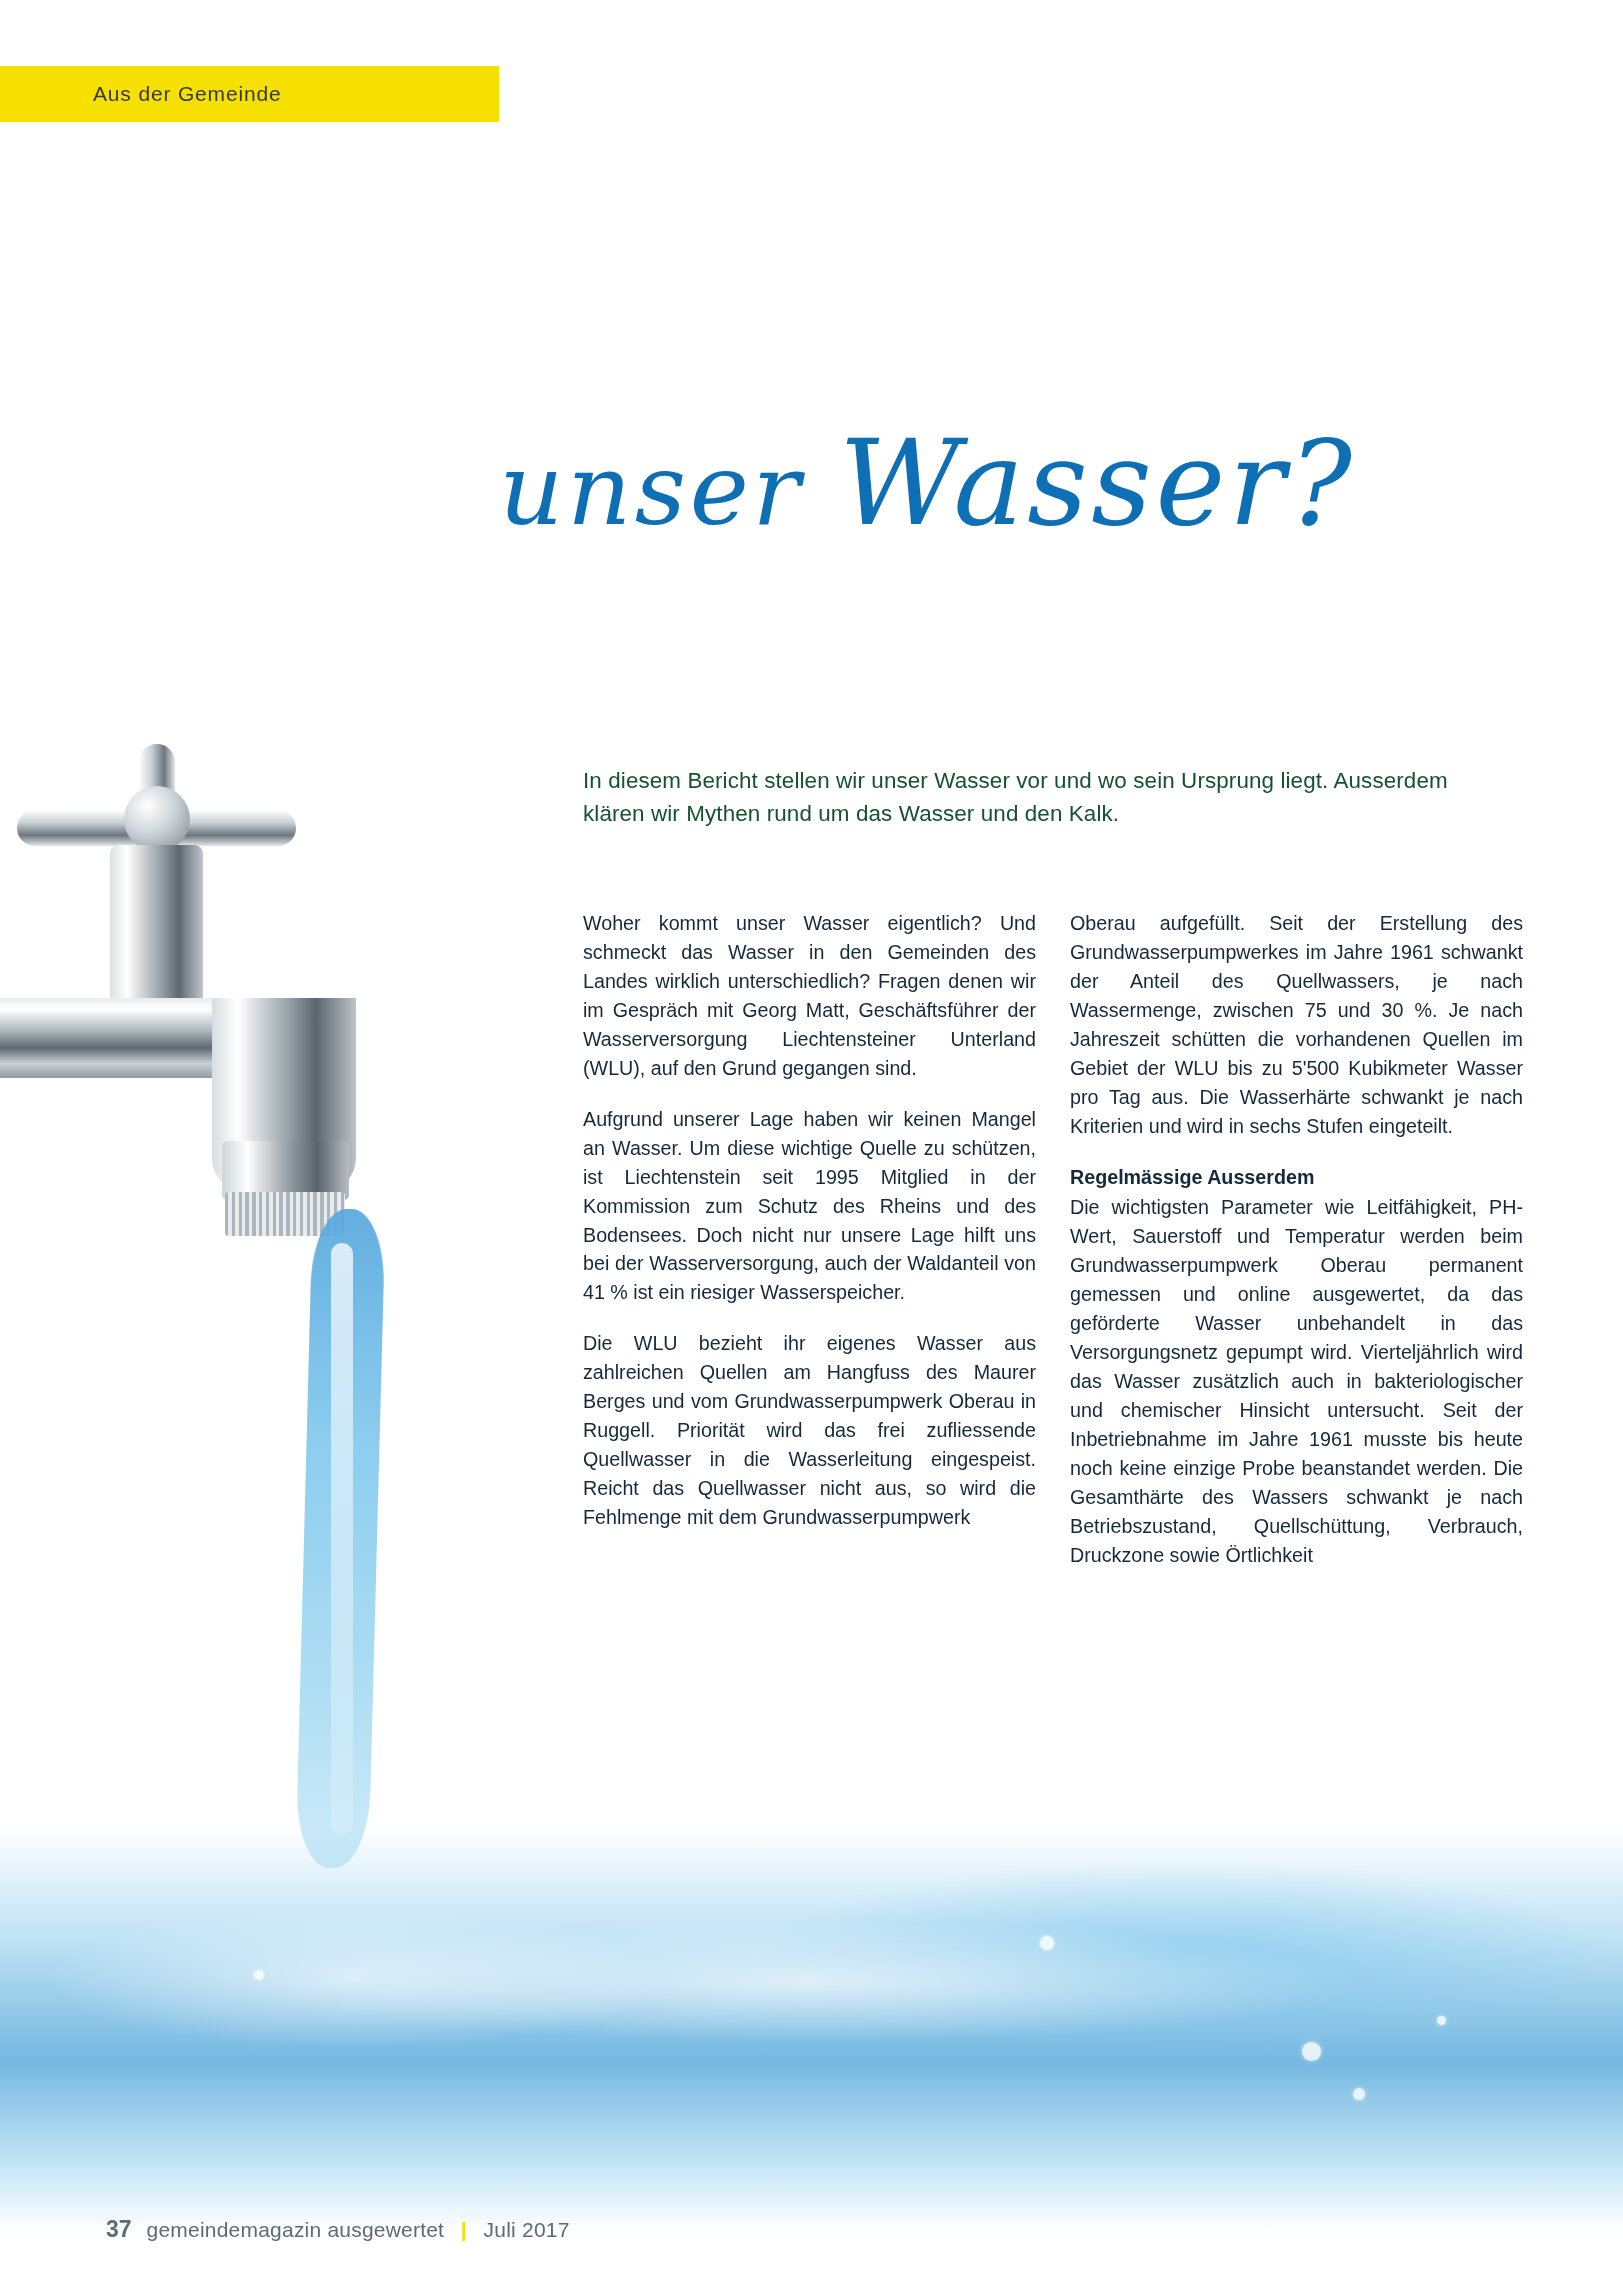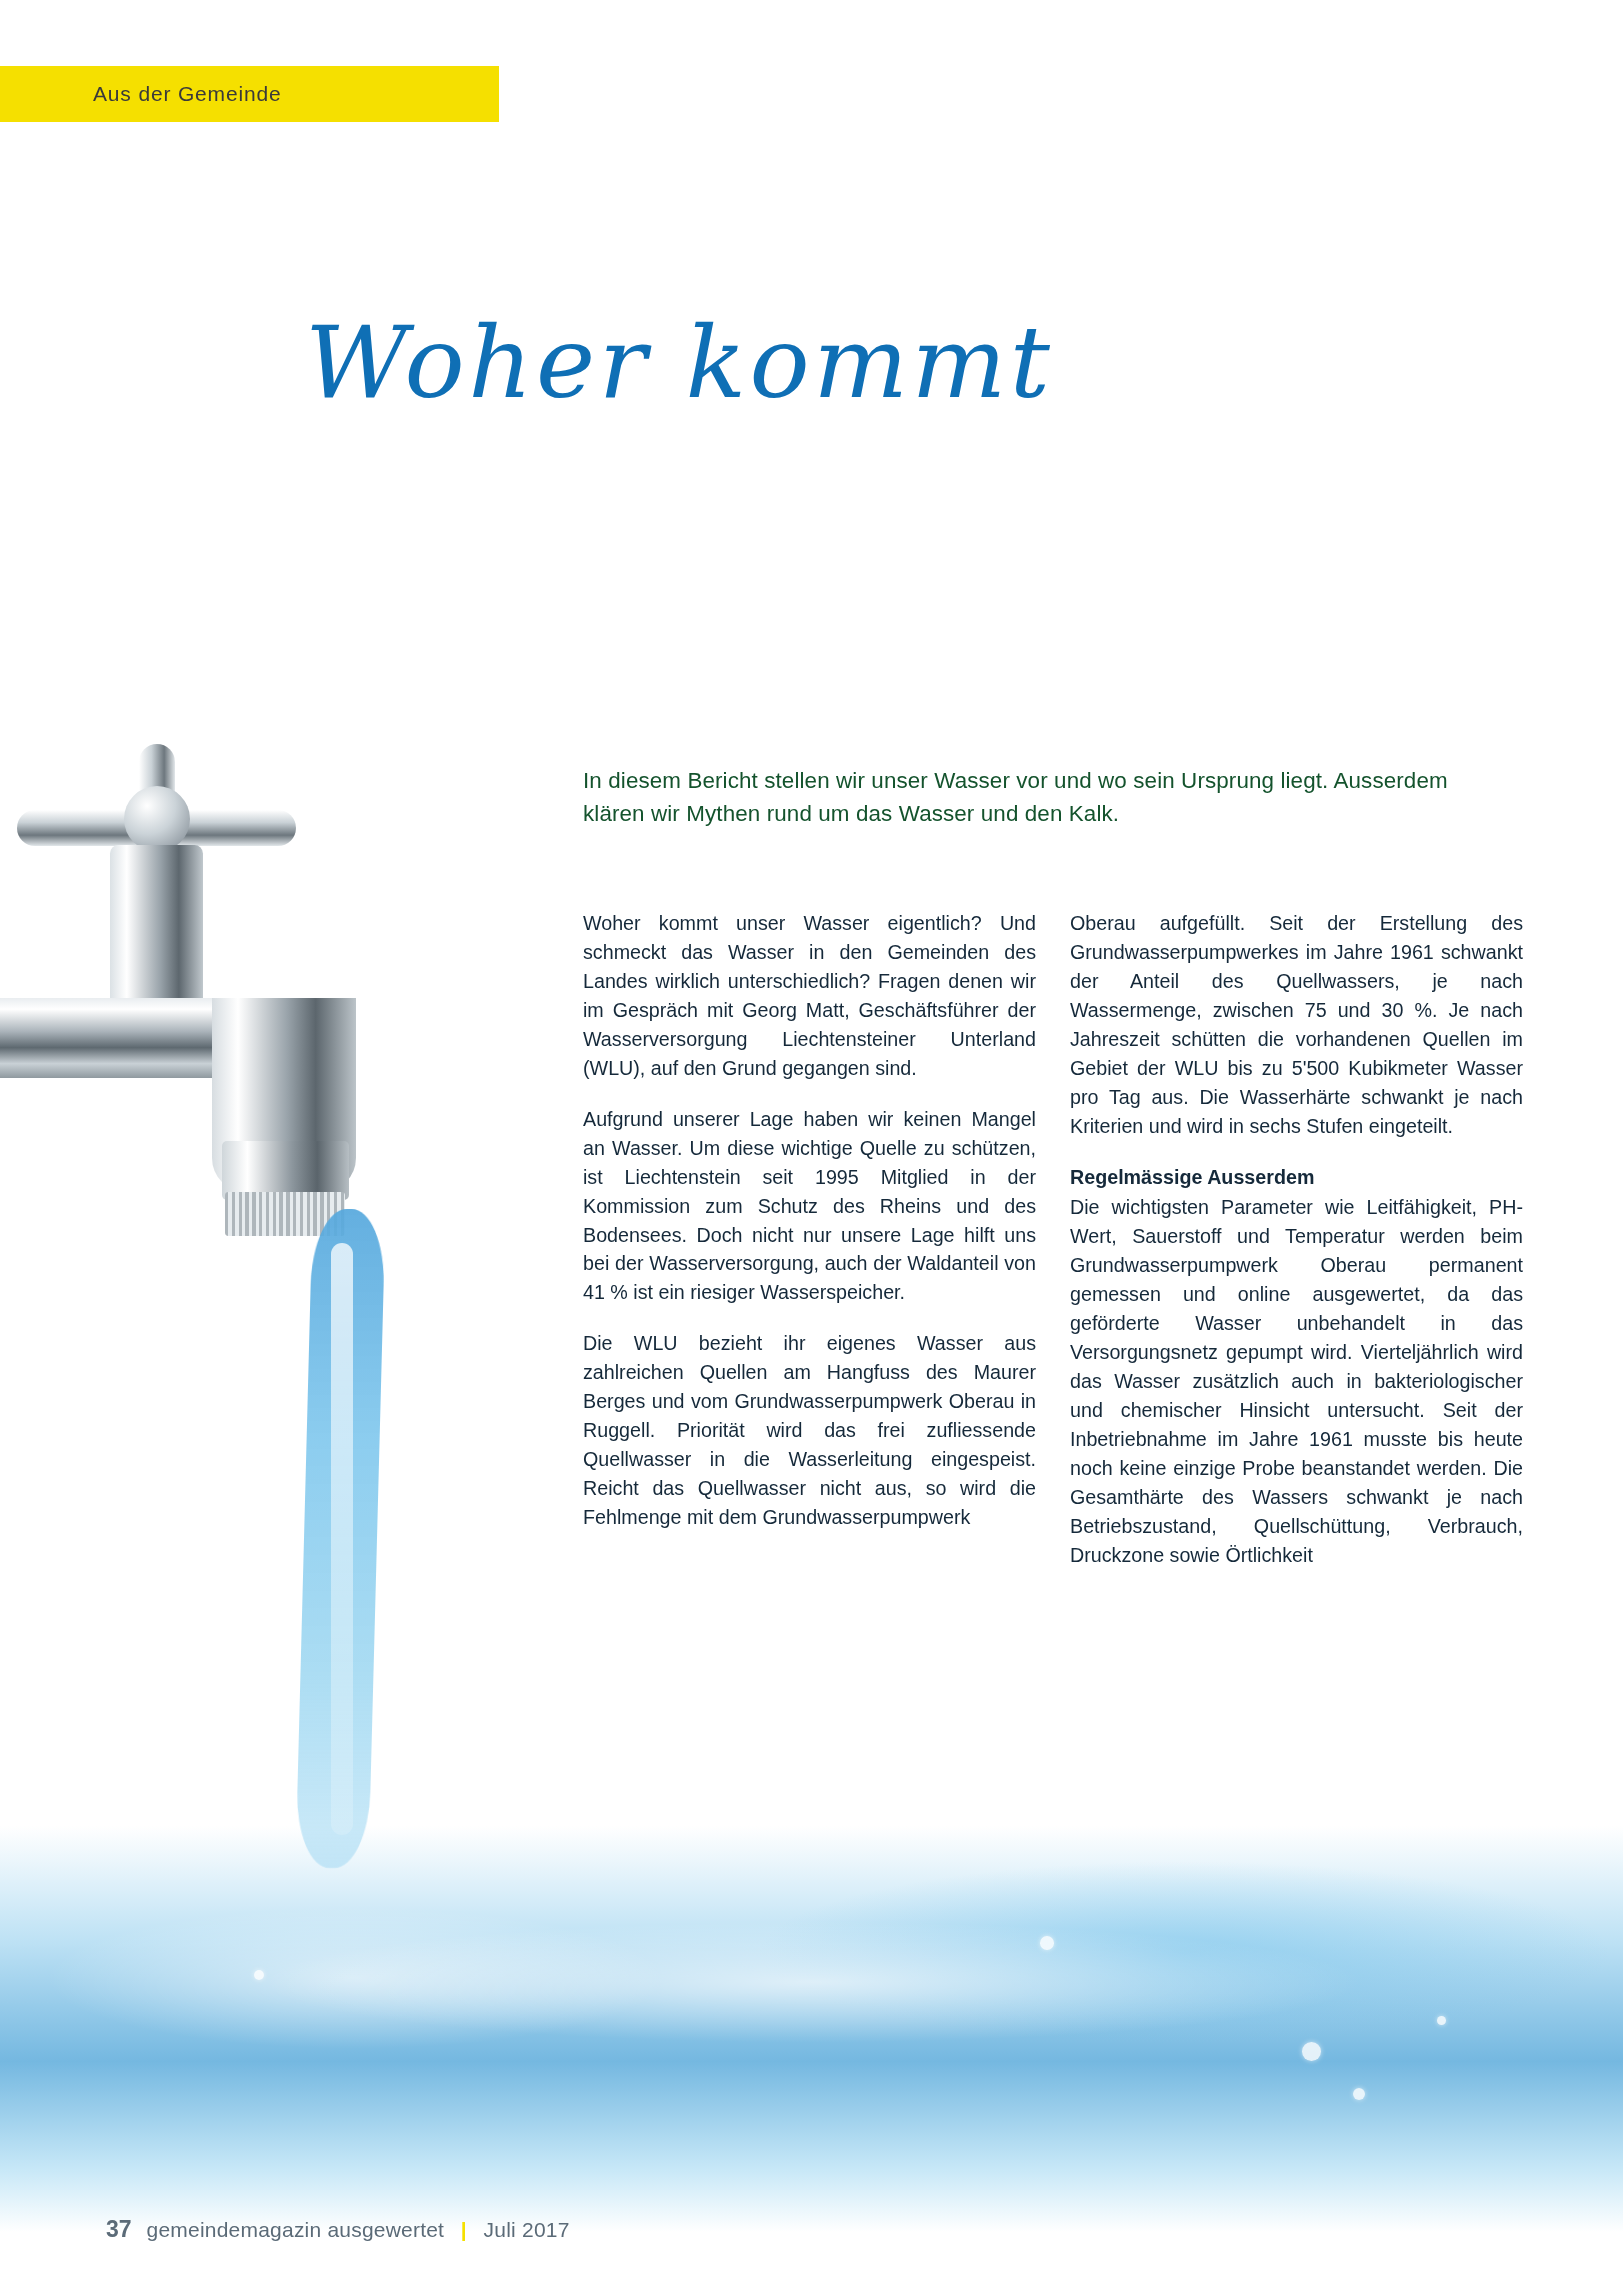--- a/index.html
+++ b/index.html
@@ -285,21 +285,21 @@
   <div class="droplet" style="left:1437px;top:2016px;width:8.5px;height:8.5px;"></div>
   <div class="droplet" style="left:1040px;top:1936px;width:13.5px;height:13.5px;"></div>
   <div class="droplet" style="left:254px;top:1970px;width:10px;height:10px;"></div>
 </div>
 
 <div class="category-tab">
   <span class="label">Aus der Gemeinde</span>
 </div>
 
 <div class="title-block">
-  <div class="title-line title-line-1">Woher kommt</div>
+  <div class="title-line title-line-2"><span>unser </span><span class="big">Wasser?</span></div>
 </div>
 
 <div class="lead">In diesem Bericht stellen wir unser Wasser vor und wo sein Ursprung liegt.  Ausserdem klären wir Mythen rund um das Wasser und den Kalk.</div>
 
 <div class="cols">
   <div class="col">
     <p>Woher kommt unser Wasser eigentlich? Und schmeckt das Wasser in den Gemeinden des Landes wirklich unterschiedlich? Fragen denen wir im Gespräch mit Georg Matt, Geschäftsführer der Wasserversorgung Liechtensteiner Unterland (WLU), auf den Grund gegangen sind.</p>
     <p>Aufgrund unserer Lage haben wir keinen Mangel an Wasser. Um diese wichtige Quelle zu schützen, ist Liechtenstein seit 1995 Mitglied in der Kommission zum Schutz des Rheins und des Bodensees. Doch nicht nur unsere Lage hilft uns bei der Wasserversorgung, auch der Waldanteil von 41 % ist ein riesiger Wasserspeicher.</p>
     <p>Die WLU bezieht ihr eigenes Wasser aus zahlreichen Quellen am Hangfuss des Maurer Berges und vom Grundwasserpumpwerk Oberau in Ruggell. Priorität wird das frei zufliessende Quellwasser in die Wasserleitung eingespeist. Reicht das Quellwasser nicht aus, so wird die Fehlmenge mit dem Grundwasserpumpwerk</p>
   </div>

